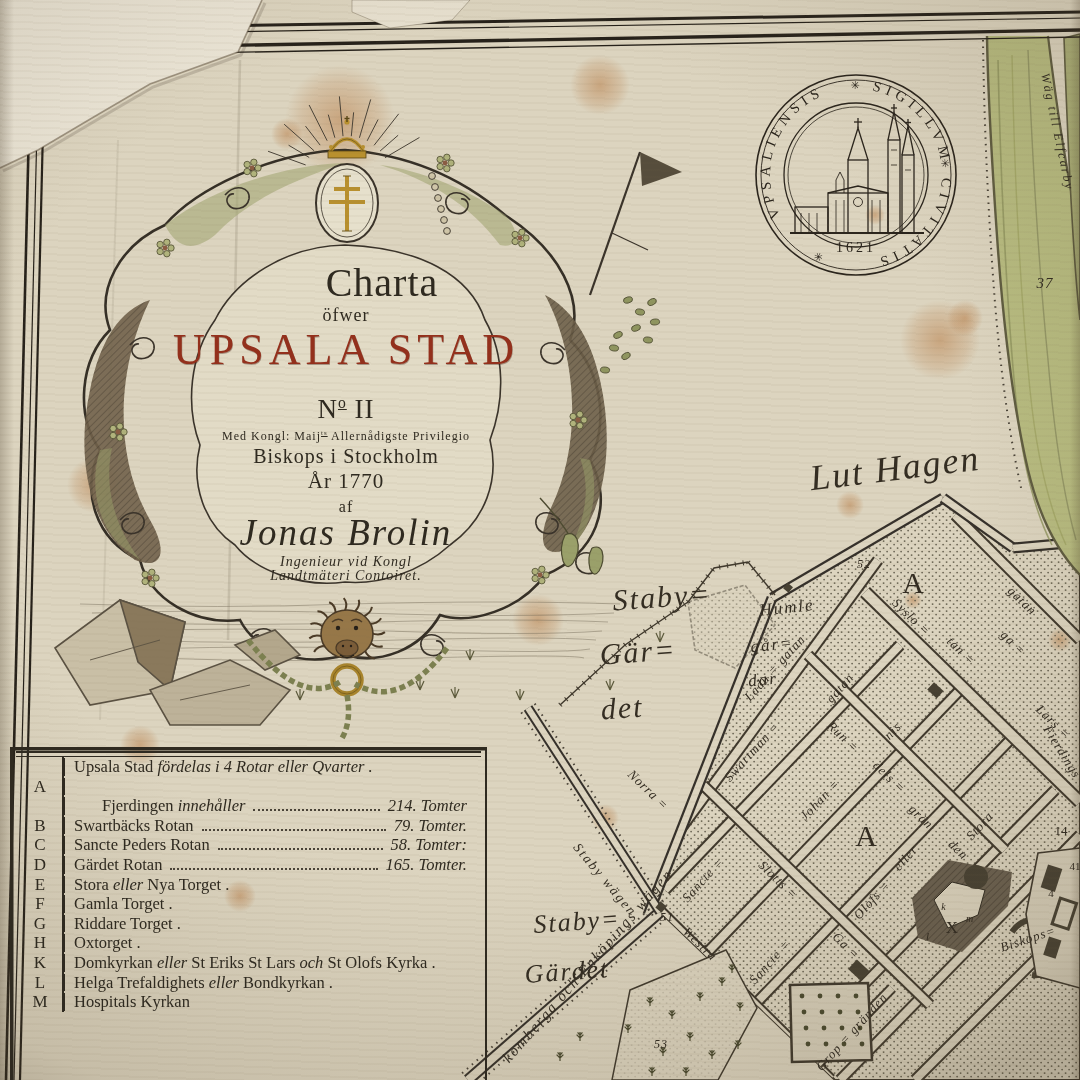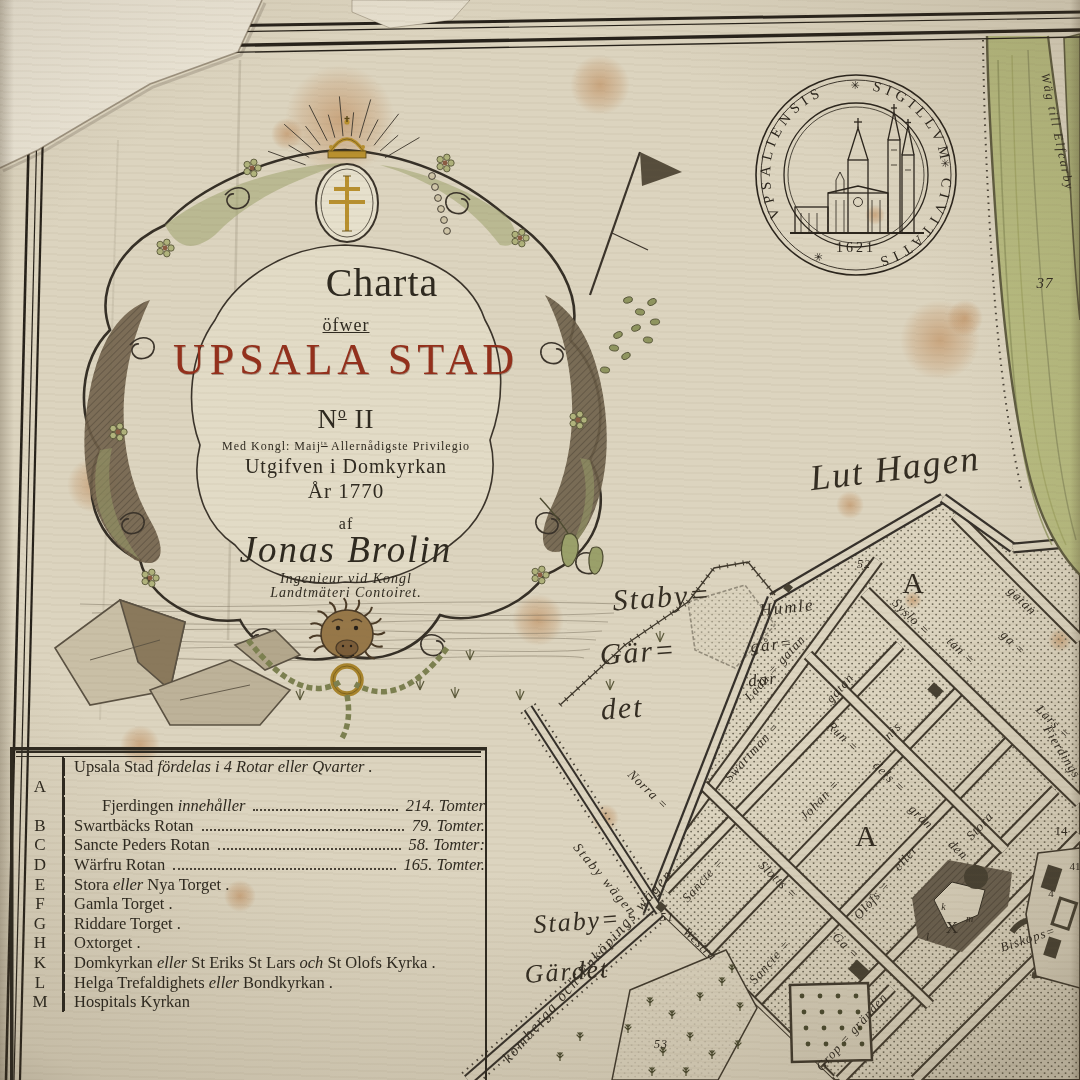--- a/index.html
+++ b/index.html
@@ -9,48 +9,48 @@
   .overlay{position:absolute;left:0;top:0;width:1080px;height:1080px;pointer-events:none;}
   #vignette{background:
     radial-gradient(ellipse 900px 760px at 44% 42%, rgba(0,0,0,0) 55%, rgba(86,70,44,.16) 92%, rgba(70,56,34,.26) 100%),
     linear-gradient(90deg, rgba(60,48,30,.25) 0px, rgba(60,48,30,0) 14px),
     linear-gradient(-90deg, rgba(60,48,30,.22) 0px, rgba(60,48,30,0) 10px),
     repeating-linear-gradient(2deg, rgba(120,104,74,.05) 0 2px, rgba(0,0,0,0) 2px 7px);}
   
   #cartouche-text{position:absolute;left:115px;top:262px;width:462px;text-align:center;}
   .ct{width:100%;letter-spacing:1px;line-height:1.05;}
   #ct-charta{font-size:40px;margin-left:36px;}
-  #ct-ofwer{font-size:18px;margin-top:12px;text-decoration:underline;}
+  #ct-ofwer{font-size:18px;margin-top:2px;}
   #ct-title{font-size:44px;letter-spacing:5px;color:#93301c;margin-top:2px;
             text-shadow:0.6px 0.6px 0 rgba(60,20,10,.35);}
   #ct-no{font-size:27px;margin-top:22px;}
   #ct-priv{font-size:12px;margin-top:7px;}
   #ct-utg{font-size:20px;margin-top:3px;}
   #ct-ar{font-size:21px;margin-top:3px;}
-  #ct-af{font-size:16px;margin-top:14px;}
+  #ct-af{font-size:16px;margin-top:7px;}
   #ct-author{font-size:37px;font-style:italic;letter-spacing:2px;margin-top:-2px;}
   #ct-t1{font-size:14px;font-style:italic;margin-top:2px;}
   #ct-t2{font-size:14px;font-style:italic;}
   .sup{vertical-align:super;font-size:58%;text-decoration:underline;}
   
   #legend{position:absolute;left:10px;top:747px;width:477px;height:333px;overflow:hidden;}
   #legend-frame{position:absolute;inset:0;border:2.5px solid #2f2a20;border-bottom:none;
                 box-shadow:inset 3px 3px 0 -1.5px #2f2a20;}
   #legend-title{position:relative;text-align:center;font-size:31px;letter-spacing:3px;
                 padding-top:12px;height:50px;}
   #legend-sep{position:relative;margin:4px 6px 0 6px;border-top:2px solid #2f2a20;
               border-bottom:1px solid #2f2a20;height:3px;}
   #legend-rows{position:relative;margin-left:8px;}
   .lrow{display:flex;align-items:baseline;font-size:16.5px;height:19.6px;white-space:nowrap;}
   .lkey{width:44px;text-align:center;flex:none;font-size:17px;
         border-right:2px solid #2f2a20;box-shadow:2px 0 0 -1px #2f2a20;align-self:stretch;}
   .ltext{padding-left:10px;}
   .ltext .it{font-style:italic;}
   .lead{flex:1;border-bottom:2px dotted #4a4338;margin:0 8px 4px 8px;min-width:20px;}
-  .lval{font-style:italic;padding-right:2px;}
+  .lval{font-style:italic;padding-right:20px;}
   .lind{padding-left:38px;}
   
   .maplabel{position:absolute;white-space:nowrap;transform-origin:center;color:#342d22;}
   .lab-script{font-style:italic;letter-spacing:2px;}
   .lab-street{font-style:italic;letter-spacing:1px;}
   .lab-mark{letter-spacing:0px;}
 </style>
 </head>
 <body>
 <div id="stage">
@@ -518,21 +518,21 @@
 </svg>
 
 <div class="overlay" id="vignette"></div>
 
 <div id="cartouche-text">
   <div class="ct" id="ct-charta">Charta</div>
   <div class="ct" id="ct-ofwer">öfwer</div>
   <div class="ct" id="ct-title">UPSALA STAD</div>
   <div class="ct" id="ct-no"><span>N</span><span class="sup">o</span><span> II</span></div>
   <div class="ct" id="ct-priv"><span>Med Kongl: Maij</span><span class="sup">ts</span><span> Allernådigste Privilegio</span></div>
-  <div class="ct" id="ct-utg">Utgifven i Domkyrkan</div>
+  <div class="ct" id="ct-utg">Biskops i Stockholm</div>
   <div class="ct" id="ct-ar">År 1770</div>
   <div class="ct" id="ct-af">af</div>
   <div class="ct" id="ct-author">Jonas Brolin</div>
   <div class="ct" id="ct-t1">Ingenieur vid Kongl</div>
   <div class="ct" id="ct-t2">Landtmäteri Contoiret.</div>
 </div>
 
 <div id="legend">
   <div id="legend-frame"></div>
   <div id="legend-sep"></div>
@@ -557,21 +557,21 @@
           <div class="lval">79. Tomter.</div>
         </div>
         <div class="lrow">
           <div class="lkey">C</div>
           <div class="ltext"><span>Sancte Peders Rotan</span></div>
           <div class="lead"></div>
           <div class="lval">58. Tomter:</div>
         </div>
         <div class="lrow">
           <div class="lkey">D</div>
-          <div class="ltext"><span>Wärfru Rotan</span></div>
+          <div class="ltext"><span>Gärdet Rotan</span></div>
           <div class="lead"></div>
           <div class="lval">165. Tomter.</div>
         </div>
         <div class="lrow">
           <div class="lkey">E</div>
           <div class="ltext"><span>Stora </span><span class="it">eller</span><span> Nya Torget .</span></div>
         </div>
         <div class="lrow">
           <div class="lkey">F</div>
           <div class="ltext"><span>Gamla Torget .</span></div>

